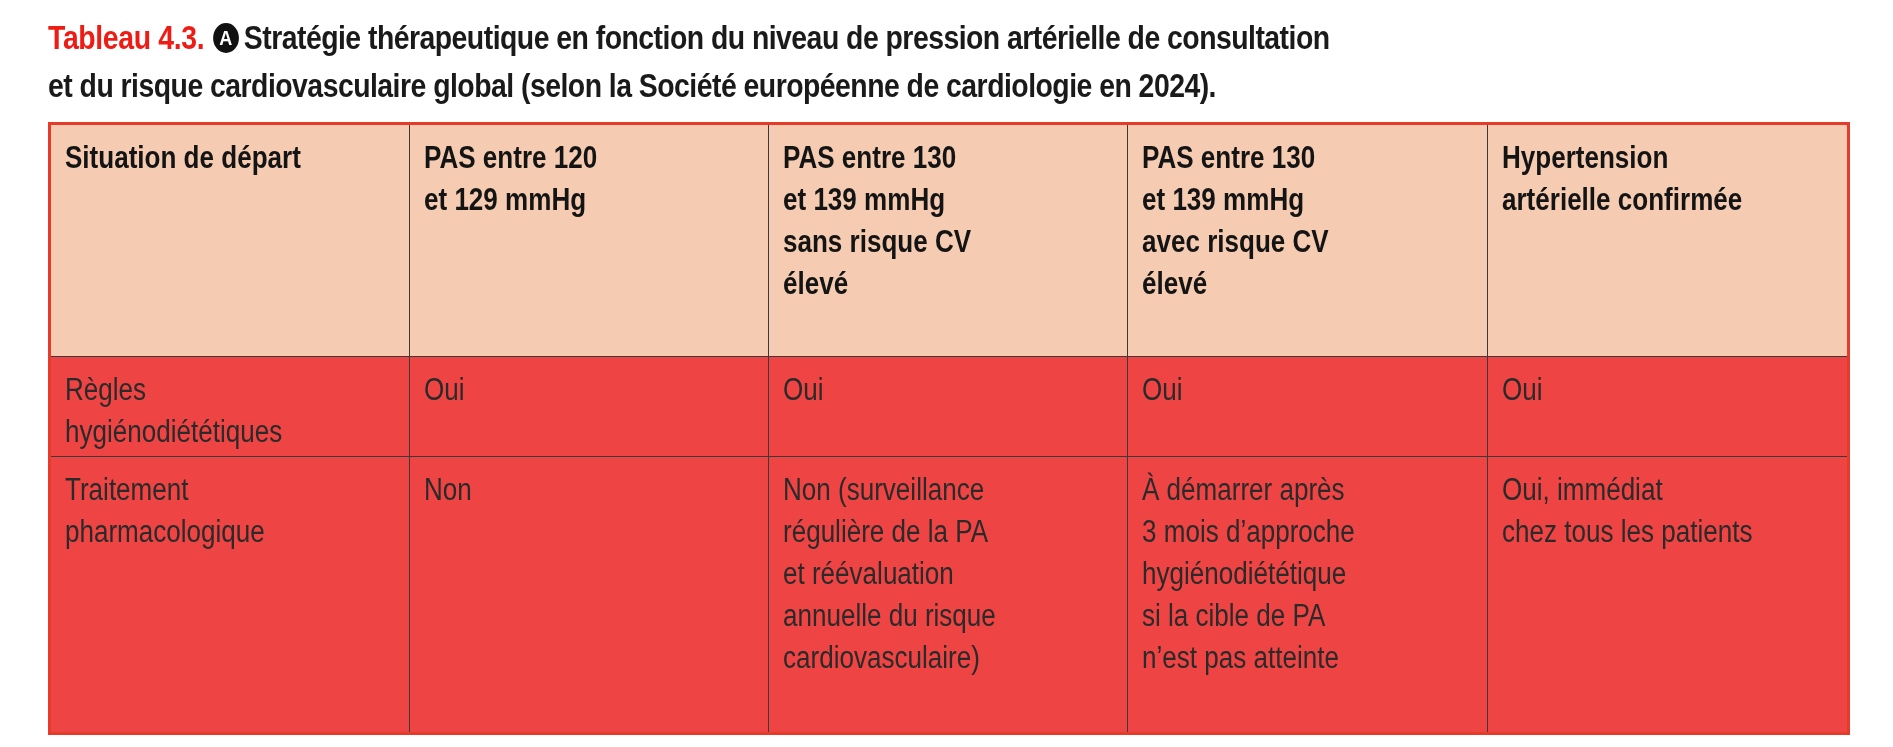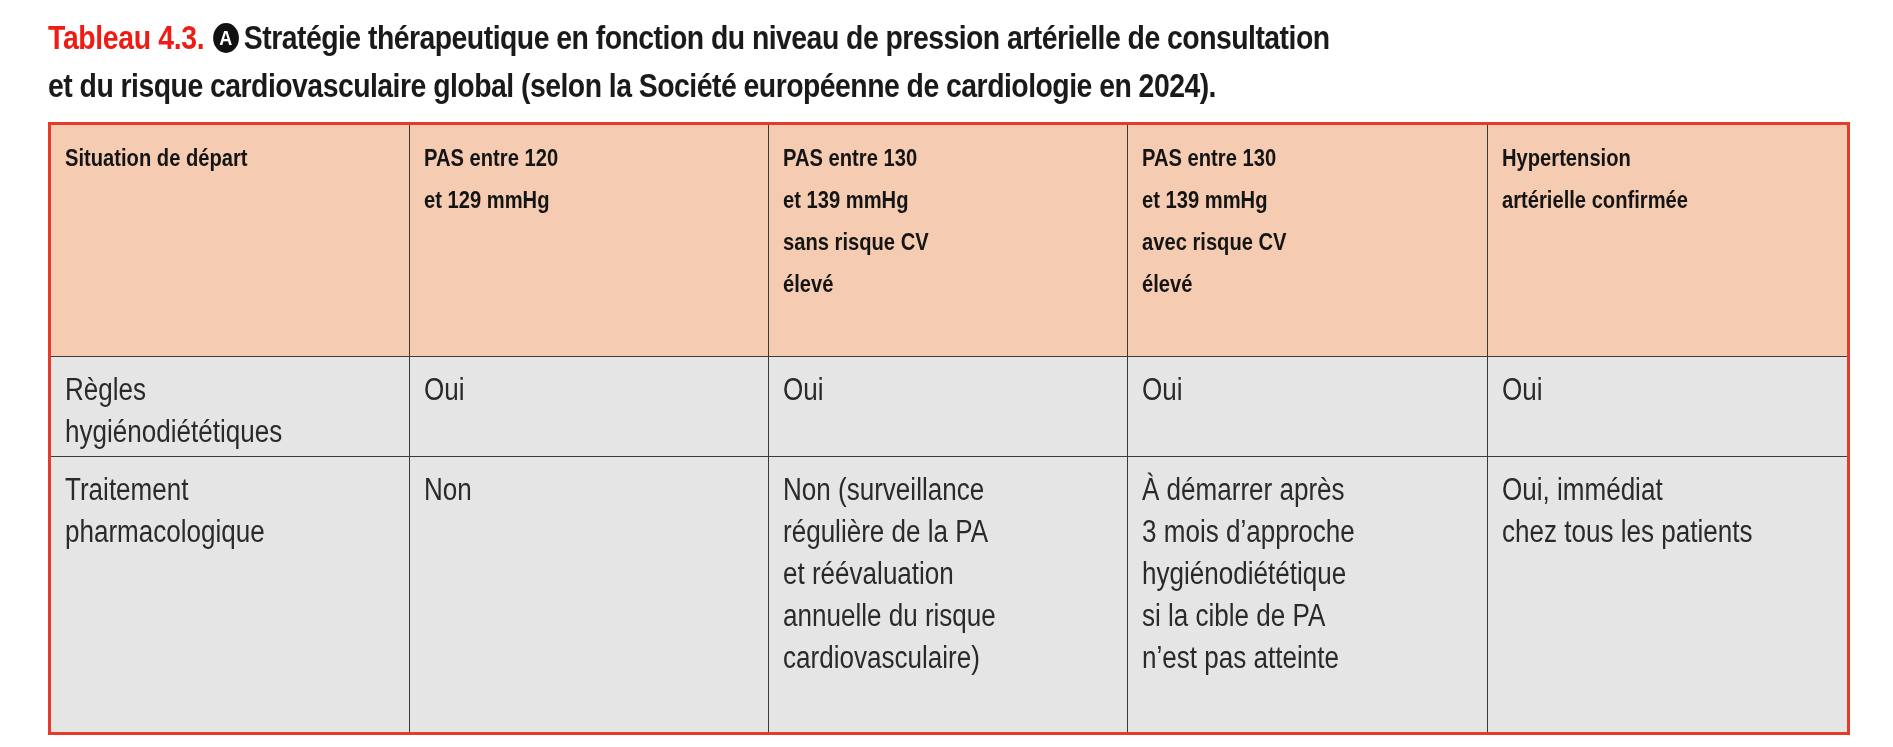--- a/index.html
+++ b/index.html
@@ -81,26 +81,26 @@
     th:first-child, td:first-child { border-left: none; }
     th:last-child, td:last-child { border-right: none; margin-left: 8px; }
     tr:last-child td { border-bottom: none; }
     thead tr { height: 231px; }
     tbody tr.r1 { height: 100px; }
     tbody tr.r2 { height: auto; }
     th {
       background: #f5ccb2;
       font-family: "Liberation Sans", sans-serif;
       font-weight: bold;
-      font-size: 24px;
+      font-size: 31px;
       line-height: 42px;
       color: #141414;
     }
     td {
-      background: #e5e5e5;
+      background: #ef4444;
       font-family: "Liberation Sans", sans-serif;
       font-weight: normal;
       font-size: 31px;
       line-height: 42px;
       color: #2a2a2a;
     }
     .cell-text {
       display: block;
       white-space: pre-line;
       transform: scaleX(0.84);

